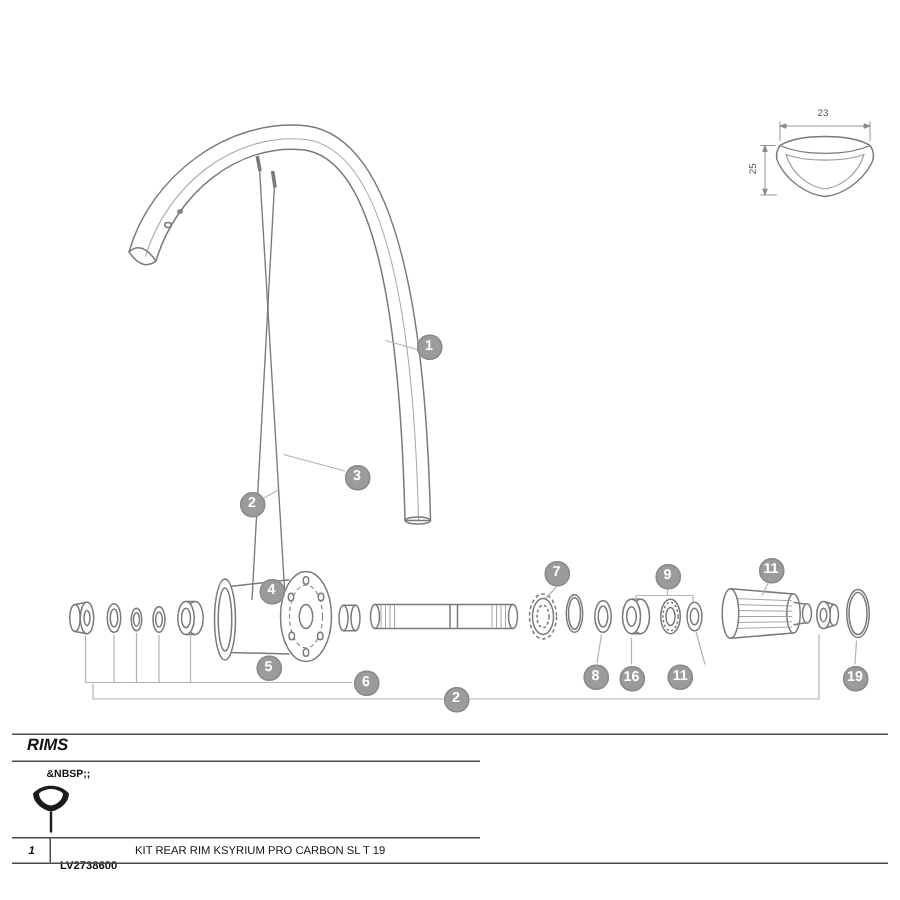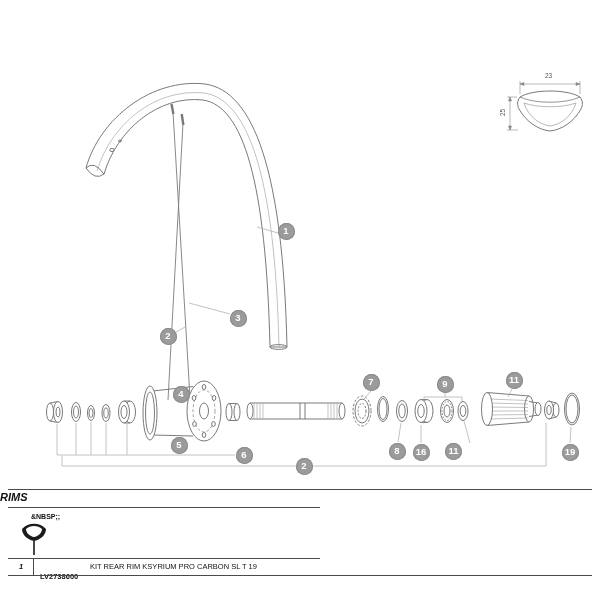--- a/index.html
+++ b/index.html
@@ -7,21 +7,21 @@
         font-family:"Liberation Sans",sans-serif;}
   svg{position:absolute;left:0;top:0;}
   .callout{position:absolute;width:17px;height:17px;border-radius:50%;background:#9b9b9b;
            color:#ffffff;font:bold 9.5px "Liberation Sans",sans-serif;
            display:flex;align-items:center;justify-content:center;line-height:1;
            box-shadow:0 0 0 1px #8b8b8b inset;}
   .dim-label{position:absolute;font:6.5px "Liberation Sans",sans-serif;color:#555;}
   .dim-label.vert{transform:rotate(-90deg);transform-origin:center;}
   .hr{position:absolute;height:1px;background:#4a4a4a;}
   .vr{position:absolute;width:1px;background:#4a4a4a;}
-  .section-title{position:absolute;left:0;top:491px;font:italic bold 11px "Liberation Sans",sans-serif;color:#111;}
+  .section-title{position:absolute;left:18px;top:491px;font:italic bold 11px "Liberation Sans",sans-serif;color:#111;}
   .group-label{position:absolute;left:31px;top:513px;font:bold 7px "Liberation Sans",sans-serif;color:#111;}
   .row-item{position:absolute;left:19px;top:562px;font:italic bold 7.5px "Liberation Sans",sans-serif;color:#111;}
   .row-ref{position:absolute;left:40px;top:562px;font:bold 7.5px "Liberation Sans",sans-serif;color:#111;margin-top:10px;}
   .row-desc{position:absolute;left:90px;top:562px;font:7.5px "Liberation Sans",sans-serif;color:#111;}
   .rim-icon-box{position:absolute;left:17px;top:520px;}
 </style>
 </head>
 <body>
 
 <div id="page">

